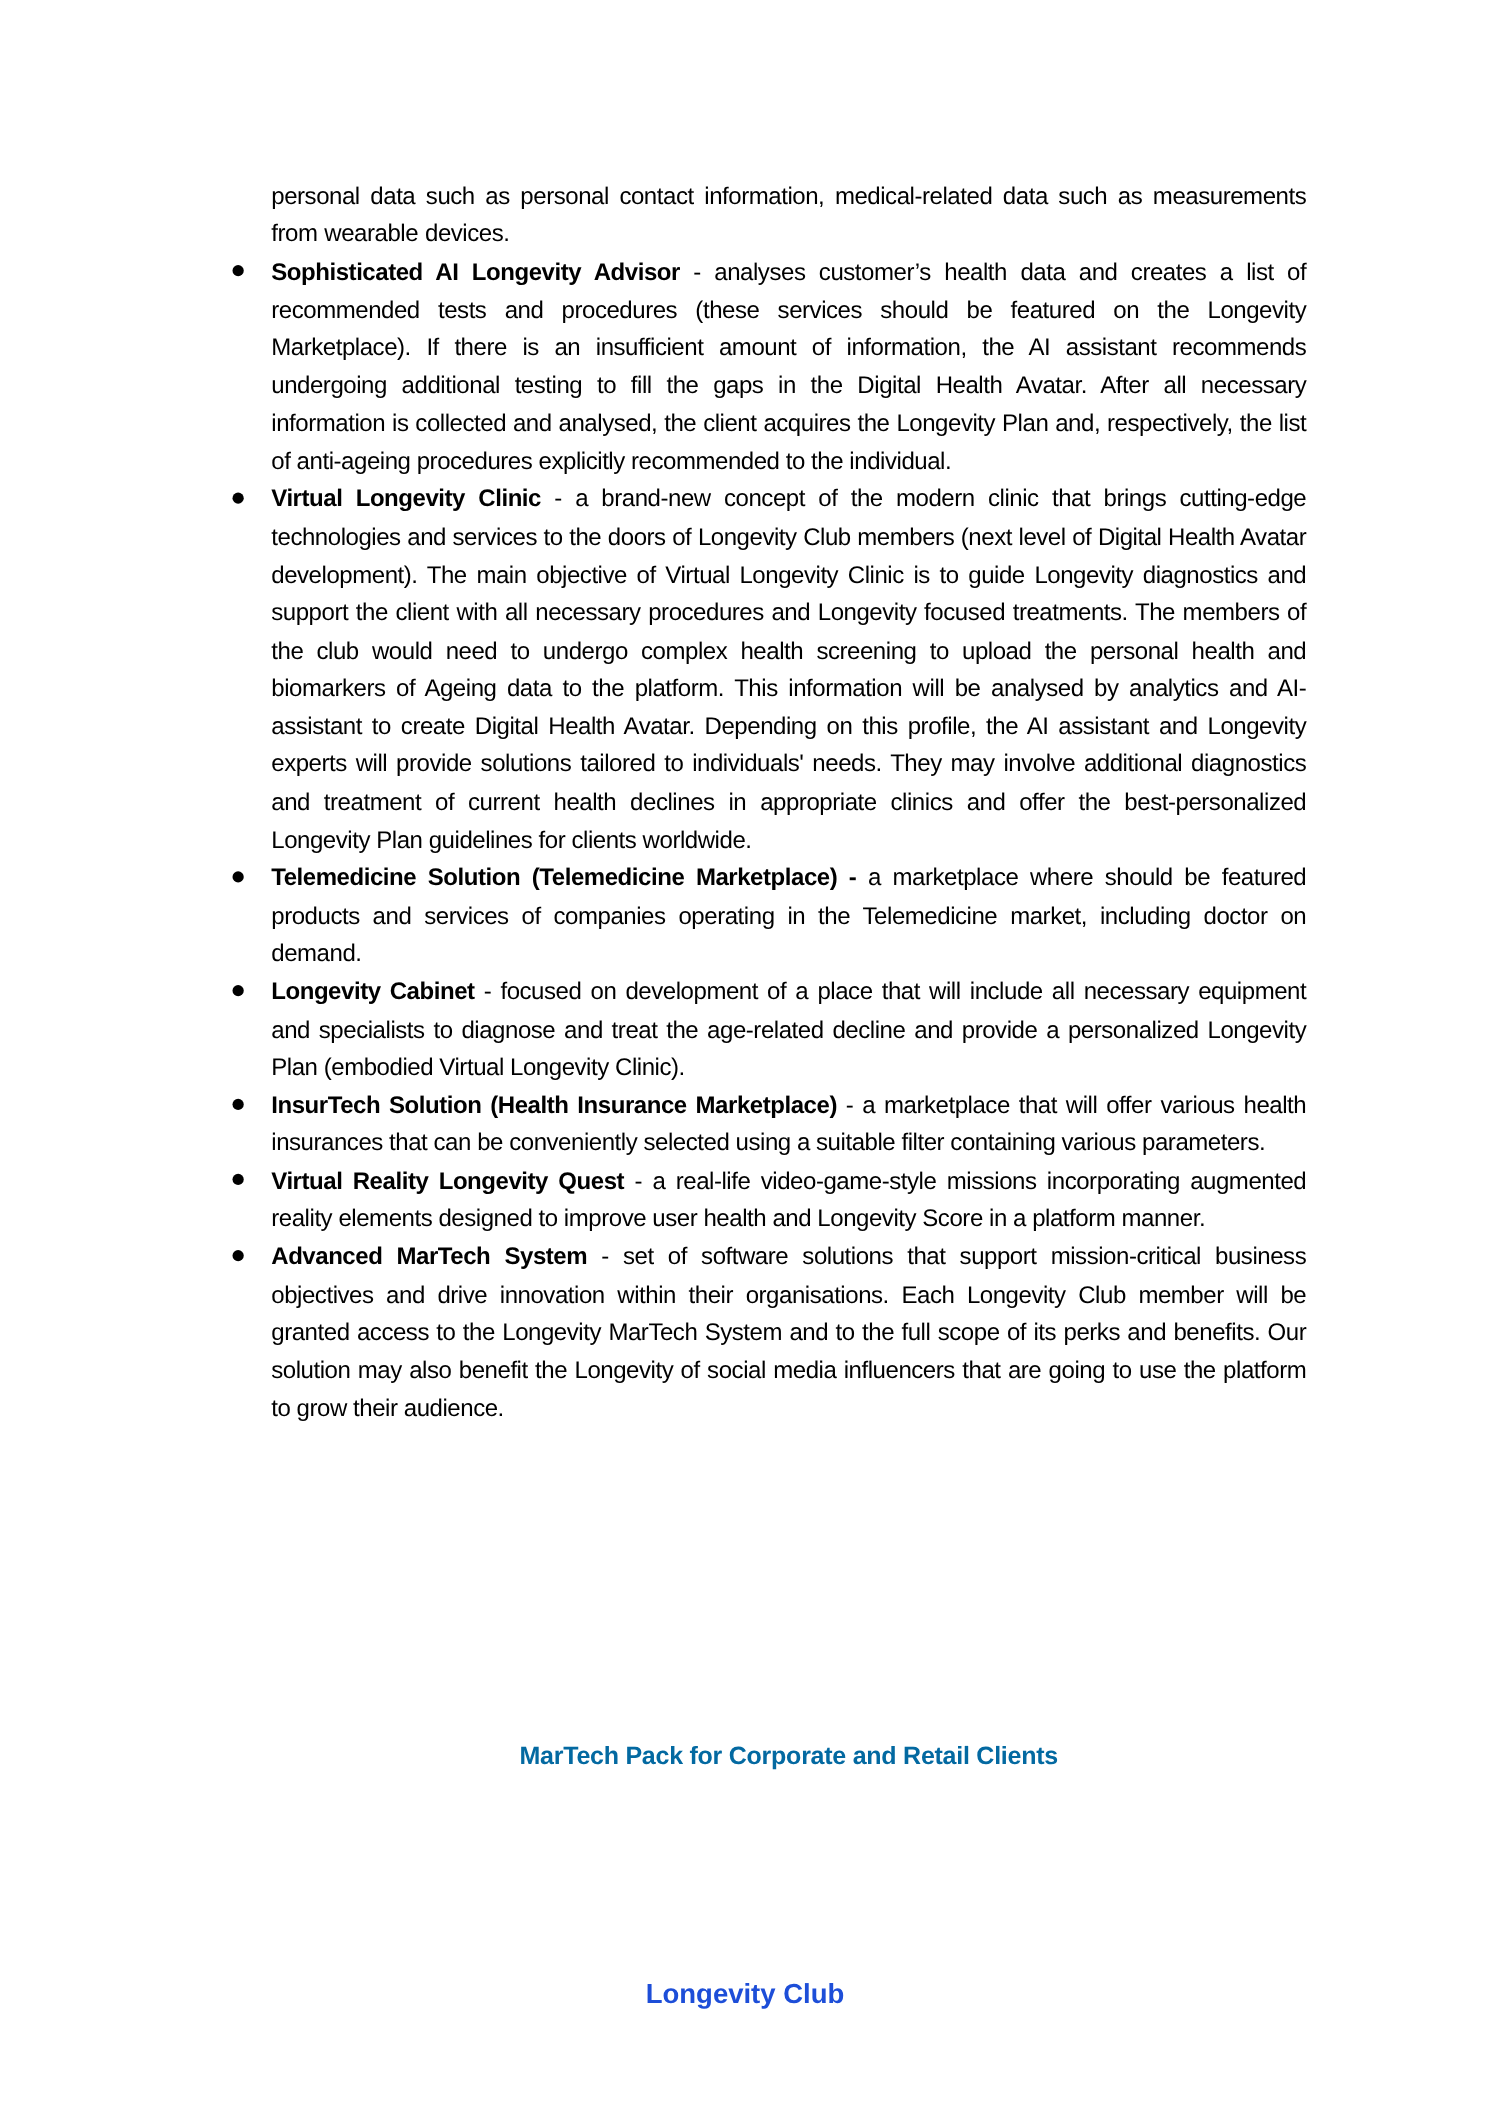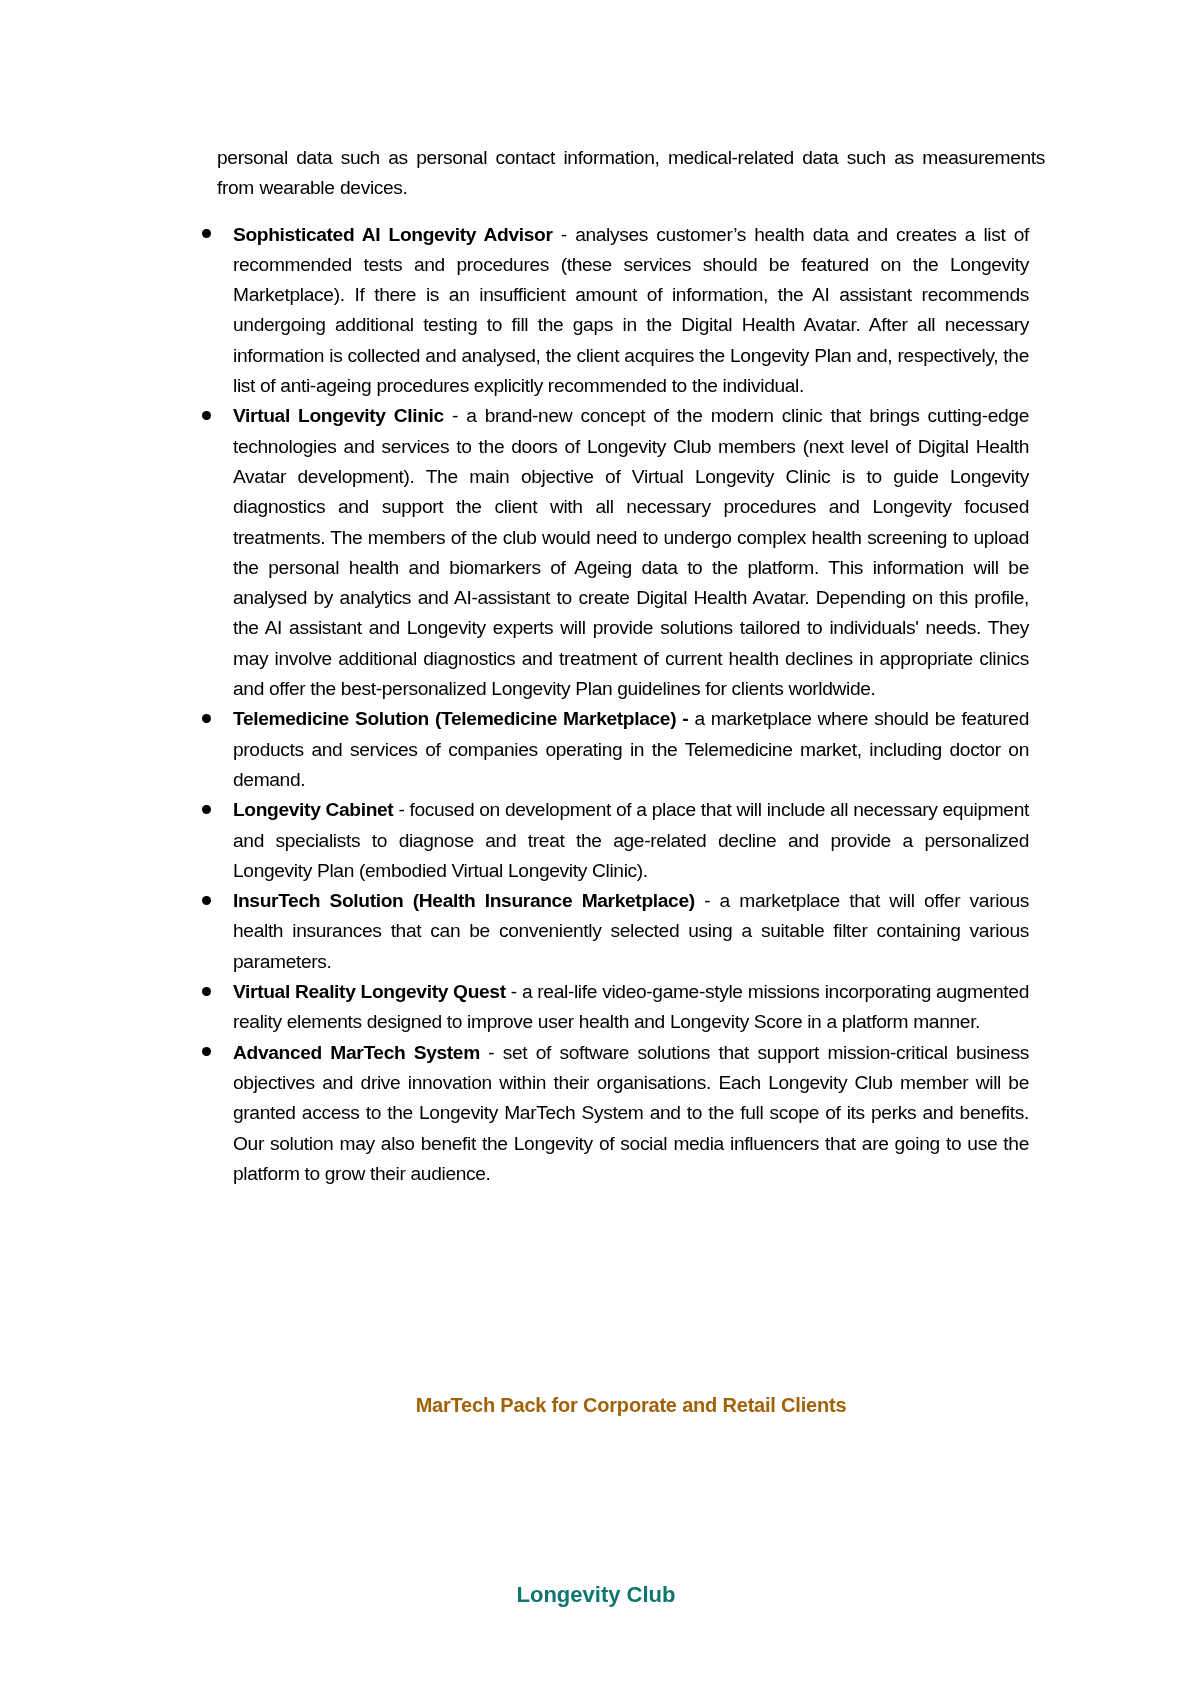--- a/index.html
+++ b/index.html
@@ -1,21 +1,21 @@
 <!DOCTYPE html>
 <html><head>
 <meta charset="utf-8">
 <style>
   html, body { margin: 0; padding: 0; background: #ffffff; }
   body { width: 1192px; height: 1684px; position: relative; overflow: hidden;
          font-family: "Liberation Sans", sans-serif; color: #000000; }
   .page { position: absolute; left: 0; top: 0; width: 1100px; height: 1684px; background: #ffffff; padding-left: 24px; }
   .body-col { position: absolute; left: 217px; top: 143px; width: 828px; }
   .para { font-size: 19.2px; line-height: 30.3px; text-align: justify; letter-spacing: -0.35px; word-spacing: 0.5px; margin: 0; }
-  ul.items { list-style: none; margin: 16px; padding: 0; }
+  ul.items { list-style: none; margin: 0; padding: 0; }
   ul.items li { position: relative; font-size: 19.2px; line-height: 30.3px; text-align: justify; letter-spacing: -0.35px; }
   .bullet { position: absolute; left: -33px; top: 0; width: 12px; text-align: center; font-size: 16px; }
   .bullet::before { content: ""; display: inline-block; width: 9px; height: 9px; border-radius: 50%; background: #000; vertical-align: middle; margin-top: -3px; }
   .term { font-weight: bold; }
   .section-heading { position: absolute; left: 217px; width: 828px; top: 1394px; text-align: center;
         font-size: 20px; font-weight: bold; letter-spacing: -0.2px; }
   .footer { position: absolute; left: 0; width: 1192px; top: 1582px; text-align: center;
         font-size: 22px; font-weight: bold; }
 </style>
 </head>
@@ -28,16 +28,16 @@
       <li><span class="bullet"></span><span class="term">Sophisticated AI Longevity Advisor</span><span> - </span><span>analyses customer’s health data and creates a list of recommended tests and procedures (these services should be featured on the Longevity Marketplace). If there is an insufficient amount of information, the AI assistant recommends undergoing additional testing to fill the gaps in the Digital Health Avatar. After all necessary information is collected and analysed, the client acquires the Longevity Plan and, respectively, the list of anti-ageing procedures explicitly recommended to the individual.</span></li>
       <li><span class="bullet"></span><span class="term">Virtual Longevity Clinic</span><span> - </span><span>a brand-new concept of the modern clinic that brings cutting-edge technologies and services to the doors of Longevity Club members (next level of Digital Health Avatar development). The main objective of Virtual Longevity Clinic is to guide Longevity diagnostics and support the client with all necessary procedures and Longevity focused treatments. The members of the club would need to undergo complex health screening to upload the personal health and biomarkers of Ageing data to the platform. This information will be analysed by analytics and AI-assistant to create Digital Health Avatar. Depending on this profile, the AI assistant and Longevity experts will provide solutions tailored to individuals' needs. They may involve additional diagnostics and treatment of current health declines in appropriate clinics and offer the best-personalized Longevity Plan guidelines for clients worldwide.</span></li>
       <li><span class="bullet"></span><span class="term">Telemedicine Solution (Telemedicine Marketplace) -</span><span> </span><span>a marketplace where should be featured products and services of companies operating in the Telemedicine market, including doctor on demand.</span></li>
       <li><span class="bullet"></span><span class="term">Longevity Cabinet</span><span> - </span><span>focused on development of a place that will include all necessary equipment and specialists to diagnose and treat the age-related decline and provide a personalized Longevity Plan (embodied Virtual Longevity Clinic).</span></li>
       <li><span class="bullet"></span><span class="term">InsurTech Solution (Health Insurance Marketplace)</span><span> - </span><span>a marketplace that will offer various health insurances that can be conveniently selected using a suitable filter containing various parameters.</span></li>
       <li><span class="bullet"></span><span class="term">Virtual Reality Longevity Quest</span><span> - </span><span>a real-life video-game-style missions incorporating augmented reality elements designed to improve user health and Longevity Score in a platform manner.</span></li>
       <li><span class="bullet"></span><span class="term">Advanced MarTech System</span><span> - </span><span>set of software solutions that support mission-critical business objectives and drive innovation within their organisations. Each Longevity Club member will be granted access to the Longevity MarTech System and to the full scope of its perks and benefits. Our solution may also benefit the Longevity of social media influencers that are going to use the platform to grow their audience.</span></li>
     </ul>
   </div>
 
-  <div class="section-heading" style="color: #a16207;">MarTech Pack for Corporate and Retail Clients</div>
+  <div class="section-heading" style="color: #0369a1;">MarTech Pack for Corporate and Retail Clients</div>
 
-  <div class="footer" style="color: #0f766e;">Longevity Club</div>
+  <div class="footer" style="color: #1d4ed8;">Longevity Club</div>
 </div>
 
 </body></html>

